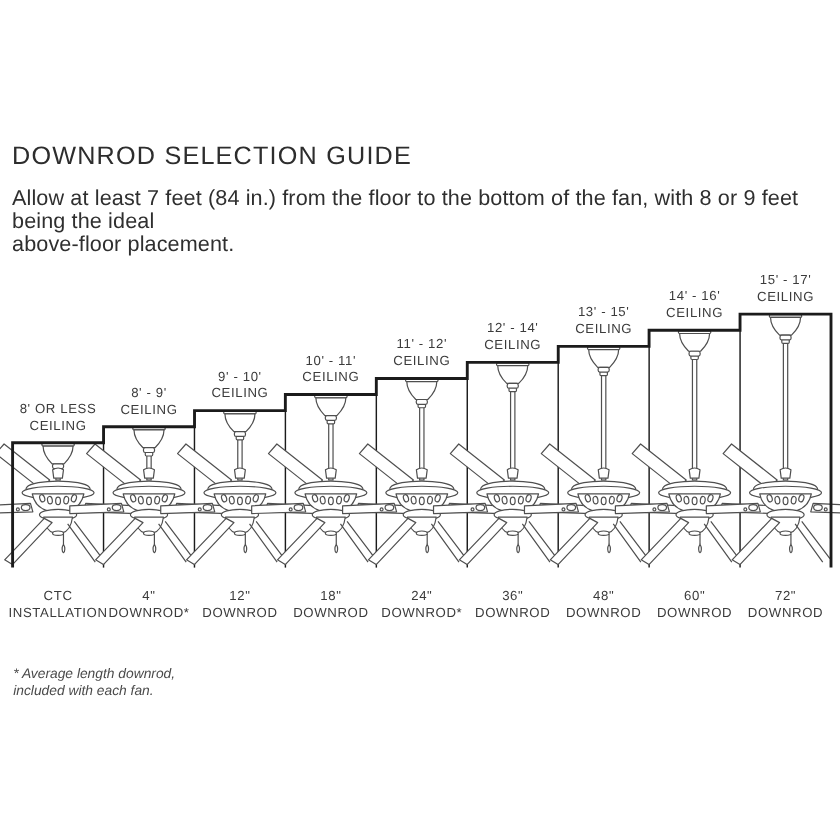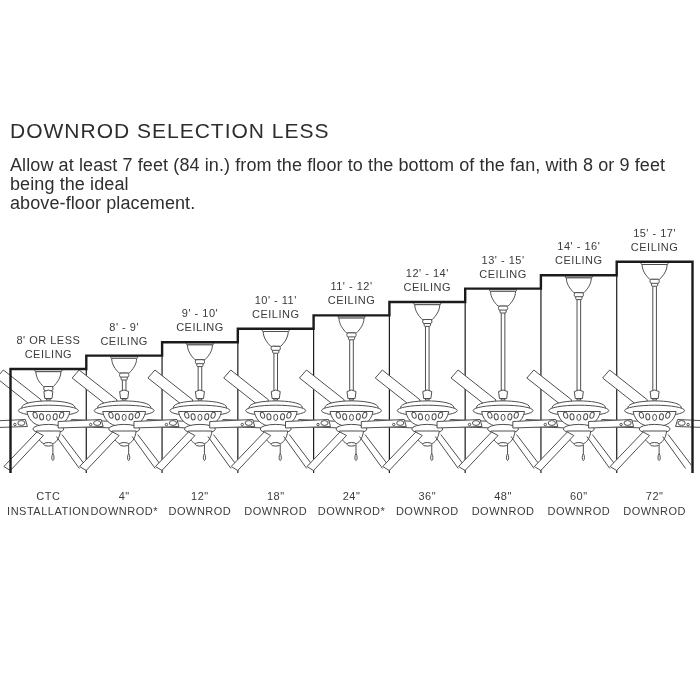--- a/index.html
+++ b/index.html
@@ -22,21 +22,21 @@
   }
   .footnote{
     position:absolute;left:11px;top:556px;margin:0;
     font-size:11.5px;line-height:13.5px;font-style:italic;color:#4a4a4a;white-space:pre-line;
   }
 </style>
 </head>
 <body>
 
 <div class="page">
-  <h1 class="title">DOWNROD SELECTION LESS</h1>
+  <h1 class="title">DOWNROD SELECTION GUIDE</h1>
   <p class="intro">Allow at least 7 feet (84 in.) from the floor to the bottom of the fan, with 8 or 9 feet being the ideal
 above-floor placement.</p>
   <svg id="diagram" class="diagram" width="700" height="700" viewBox="0 0 700 700">
       <line x1="86.27777777777777" y1="369" x2="86.27777777777777" y2="473" stroke="#1b1b1b" stroke-width="1.2"></line>
       <line x1="162.05555555555554" y1="355.6" x2="162.05555555555554" y2="473" stroke="#1b1b1b" stroke-width="1.2"></line>
       <line x1="237.83333333333331" y1="342.2" x2="237.83333333333331" y2="473" stroke="#1b1b1b" stroke-width="1.2"></line>
       <line x1="313.6111111111111" y1="328.8" x2="313.6111111111111" y2="473" stroke="#1b1b1b" stroke-width="1.2"></line>
       <line x1="389.38888888888886" y1="315.4" x2="389.38888888888886" y2="473" stroke="#1b1b1b" stroke-width="1.2"></line>
       <line x1="465.16666666666663" y1="302" x2="465.16666666666663" y2="473" stroke="#1b1b1b" stroke-width="1.2"></line>
       <line x1="540.9444444444443" y1="288.6" x2="540.9444444444443" y2="473" stroke="#1b1b1b" stroke-width="1.2"></line>
@@ -324,13 +324,15 @@
       <text class="lbl" y="500"><tspan x="351.5">24"</tspan><tspan x="351.5" dy="14.5">DOWNROD*</tspan></text>
       <text class="lbl" y="277"><tspan x="427.2777777777777">12' - 14'</tspan><tspan x="427.2777777777777" dy="14">CEILING</tspan></text>
       <text class="lbl" y="500"><tspan x="427.2777777777777">36"</tspan><tspan x="427.2777777777777" dy="14.5">DOWNROD</tspan></text>
       <text class="lbl" y="263.6"><tspan x="503.05555555555554">13' - 15'</tspan><tspan x="503.05555555555554" dy="14">CEILING</tspan></text>
       <text class="lbl" y="500"><tspan x="503.05555555555554">48"</tspan><tspan x="503.05555555555554" dy="14.5">DOWNROD</tspan></text>
       <text class="lbl" y="250.2"><tspan x="578.8333333333333">14' - 16'</tspan><tspan x="578.8333333333333" dy="14">CEILING</tspan></text>
       <text class="lbl" y="500"><tspan x="578.8333333333333">60"</tspan><tspan x="578.8333333333333" dy="14.5">DOWNROD</tspan></text>
       <text class="lbl" y="236.8"><tspan x="654.6111111111111">15' - 17'</tspan><tspan x="654.6111111111111" dy="14">CEILING</tspan></text>
       <text class="lbl" y="500"><tspan x="654.6111111111111">72"</tspan><tspan x="654.6111111111111" dy="14.5">DOWNROD</tspan></text>
     </svg>
+  <p class="footnote">* Average length downrod,
+included with each fan.</p>
 </div>
 
 </body></html>

